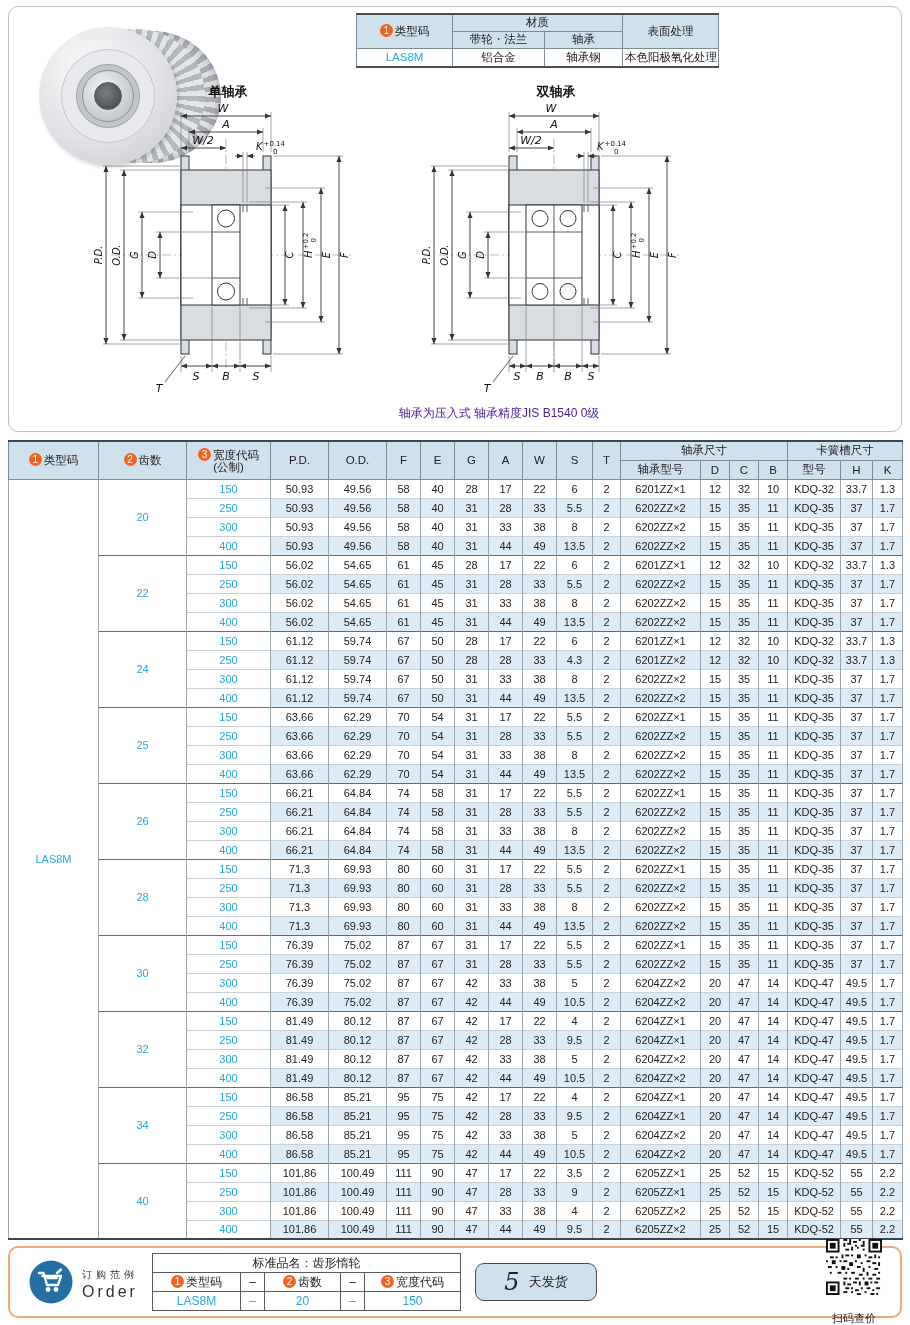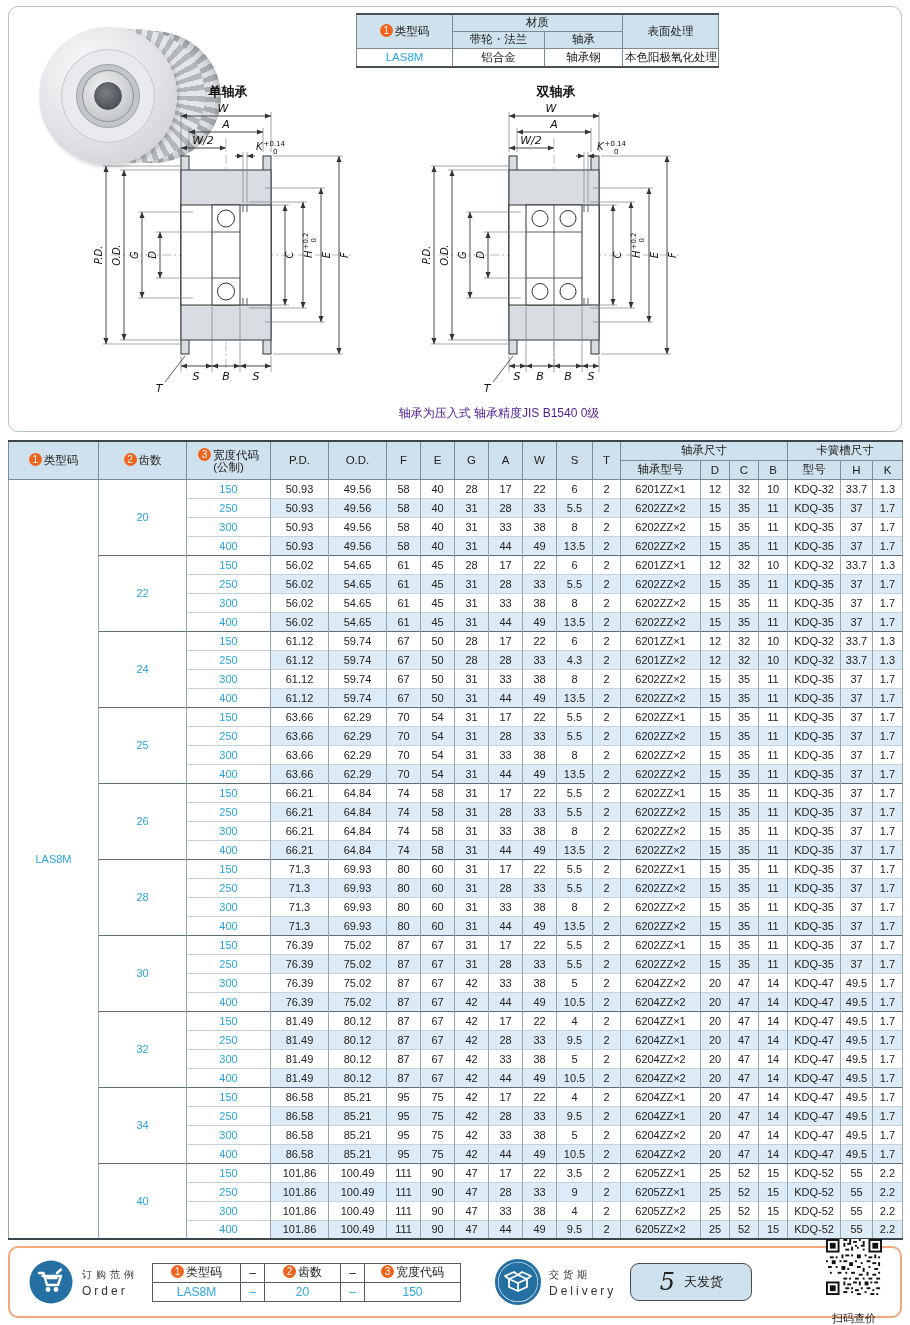--- a/index.html
+++ b/index.html
@@ -51,21 +51,21 @@
   .dim-table tr.group-start td{border-top:1.5px solid #5f6d77}
   .dim-table tr.alt td.val{background:#dcebf5}
   .dim-table .hdr2{line-height:12px}
 
   .ocirc{display:inline-block;width:13px;height:13px;line-height:13px;border-radius:50%;background:#f2641e;color:#fff;font-size:10px;text-align:center;margin-right:2px;vertical-align:1px;font-style:normal}
 
   
   .bottom-box{position:absolute;left:8px;top:1246px;width:894px;height:72px;border:2px solid #f0a97c;border-radius:10px;display:flex;align-items:center;padding:0 18px;background:#fff}
   .icon-blk{display:flex;align-items:center;gap:8px}
   .icon-txt .cn{font-size:10px;letter-spacing:4px;color:#333;line-height:19px}
-  .icon-txt .en{font-size:12px;letter-spacing:3px;color:#333;line-height:15px}
+  .icon-txt .en{font-size:16px;letter-spacing:3px;color:#333;line-height:15px}
   .order-table{border-collapse:collapse;font-size:12px;text-align:center;table-layout:fixed;margin-left:14px;border:1.5px solid #4a4a4a}
   .order-table th,.order-table td{border:1px solid #5a5a5a;height:19px;font-weight:normal;padding:0 4px;white-space:nowrap;background:#fff}
   .pill{background:#cfe1ec;border:1.5px solid #4a4a4a;border-radius:9px;width:122px;height:38px;display:flex;align-items:center;justify-content:center;gap:9px;margin-left:14px}
   .pill .num{font-size:24px;font-style:italic;font-family:"DejaVu Serif","Liberation Serif",serif;color:#222}
   .pill .unit{font-size:13px;color:#222}
   .qr-wrap{margin-left:auto;text-align:center}
   .qr-wrap .cap{font-size:11px;margin-top:12px;color:#222}
   .deliv-blk{margin-left:34px}
 </style>
 </head>
@@ -1156,54 +1156,40 @@
 
     <table class="order-table">
       <colgroup>
           <col style="width:88px">
           <col style="width:24px">
           <col style="width:76px">
           <col style="width:24px">
           <col style="width:96px">
         </colgroup>
       <tbody>
+          <tr>
+        <th colspan="5">标准品名：齿形惰轮</th>
+      </tr>
       <tr>
         <td><span class="ocirc">1</span><span>类型码</span></td>
         <td>–</td>
         <td><span class="ocirc">2</span><span>齿数</span></td>
         <td>–</td>
         <td><span class="ocirc">3</span><span>宽度代码</span></td>
       </tr>
       <tr>
         <td class="cyan">LAS8M</td>
         <td class="cyan">–</td>
         <td class="cyan">20</td>
         <td class="cyan">–</td>
         <td class="cyan">150</td>
       </tr>
     </tbody>
       </table>
 
-    <div class="icon-blk deliv-blk">
-      <svg width="46" height="46" viewBox="0 0 46 46">
-        <circle cx="23" cy="23" r="21.5" fill="none" stroke="#2470a3" stroke-width="3"></circle>
-        <circle cx="23" cy="23" r="19.5" fill="#2470a3"></circle>
-        <g stroke="#fff" stroke-width="1.8" fill="none" stroke-linejoin="round">
-          <path d="M14 20 L23 16 L32 20 L23 24 Z"></path>
-          <path d="M14 20 V28 L23 32 V24"></path>
-          <path d="M32 20 V28 L23 32"></path>
-          <path d="M14 20 L10 17 L19 13 L23 16"></path>
-          <path d="M32 20 L36 17 L27 13 L23 16"></path>
-        </g>
-      </svg>
-      <div class="icon-txt">
-        <div class="cn">交货期</div>
-        <div class="en">Delivery</div>
-      </div>
-    </div>
 
     <div class="pill">
       <span class="num">5</span>
       <span class="unit">天发货</span>
     </div>
 
     <div class="qr-wrap">
       <svg width="56" height="56" viewBox="0 0 29 29">
         <rect x="0" y="0" width="29" height="29" fill="#fff"></rect>
         <g fill="#111">

